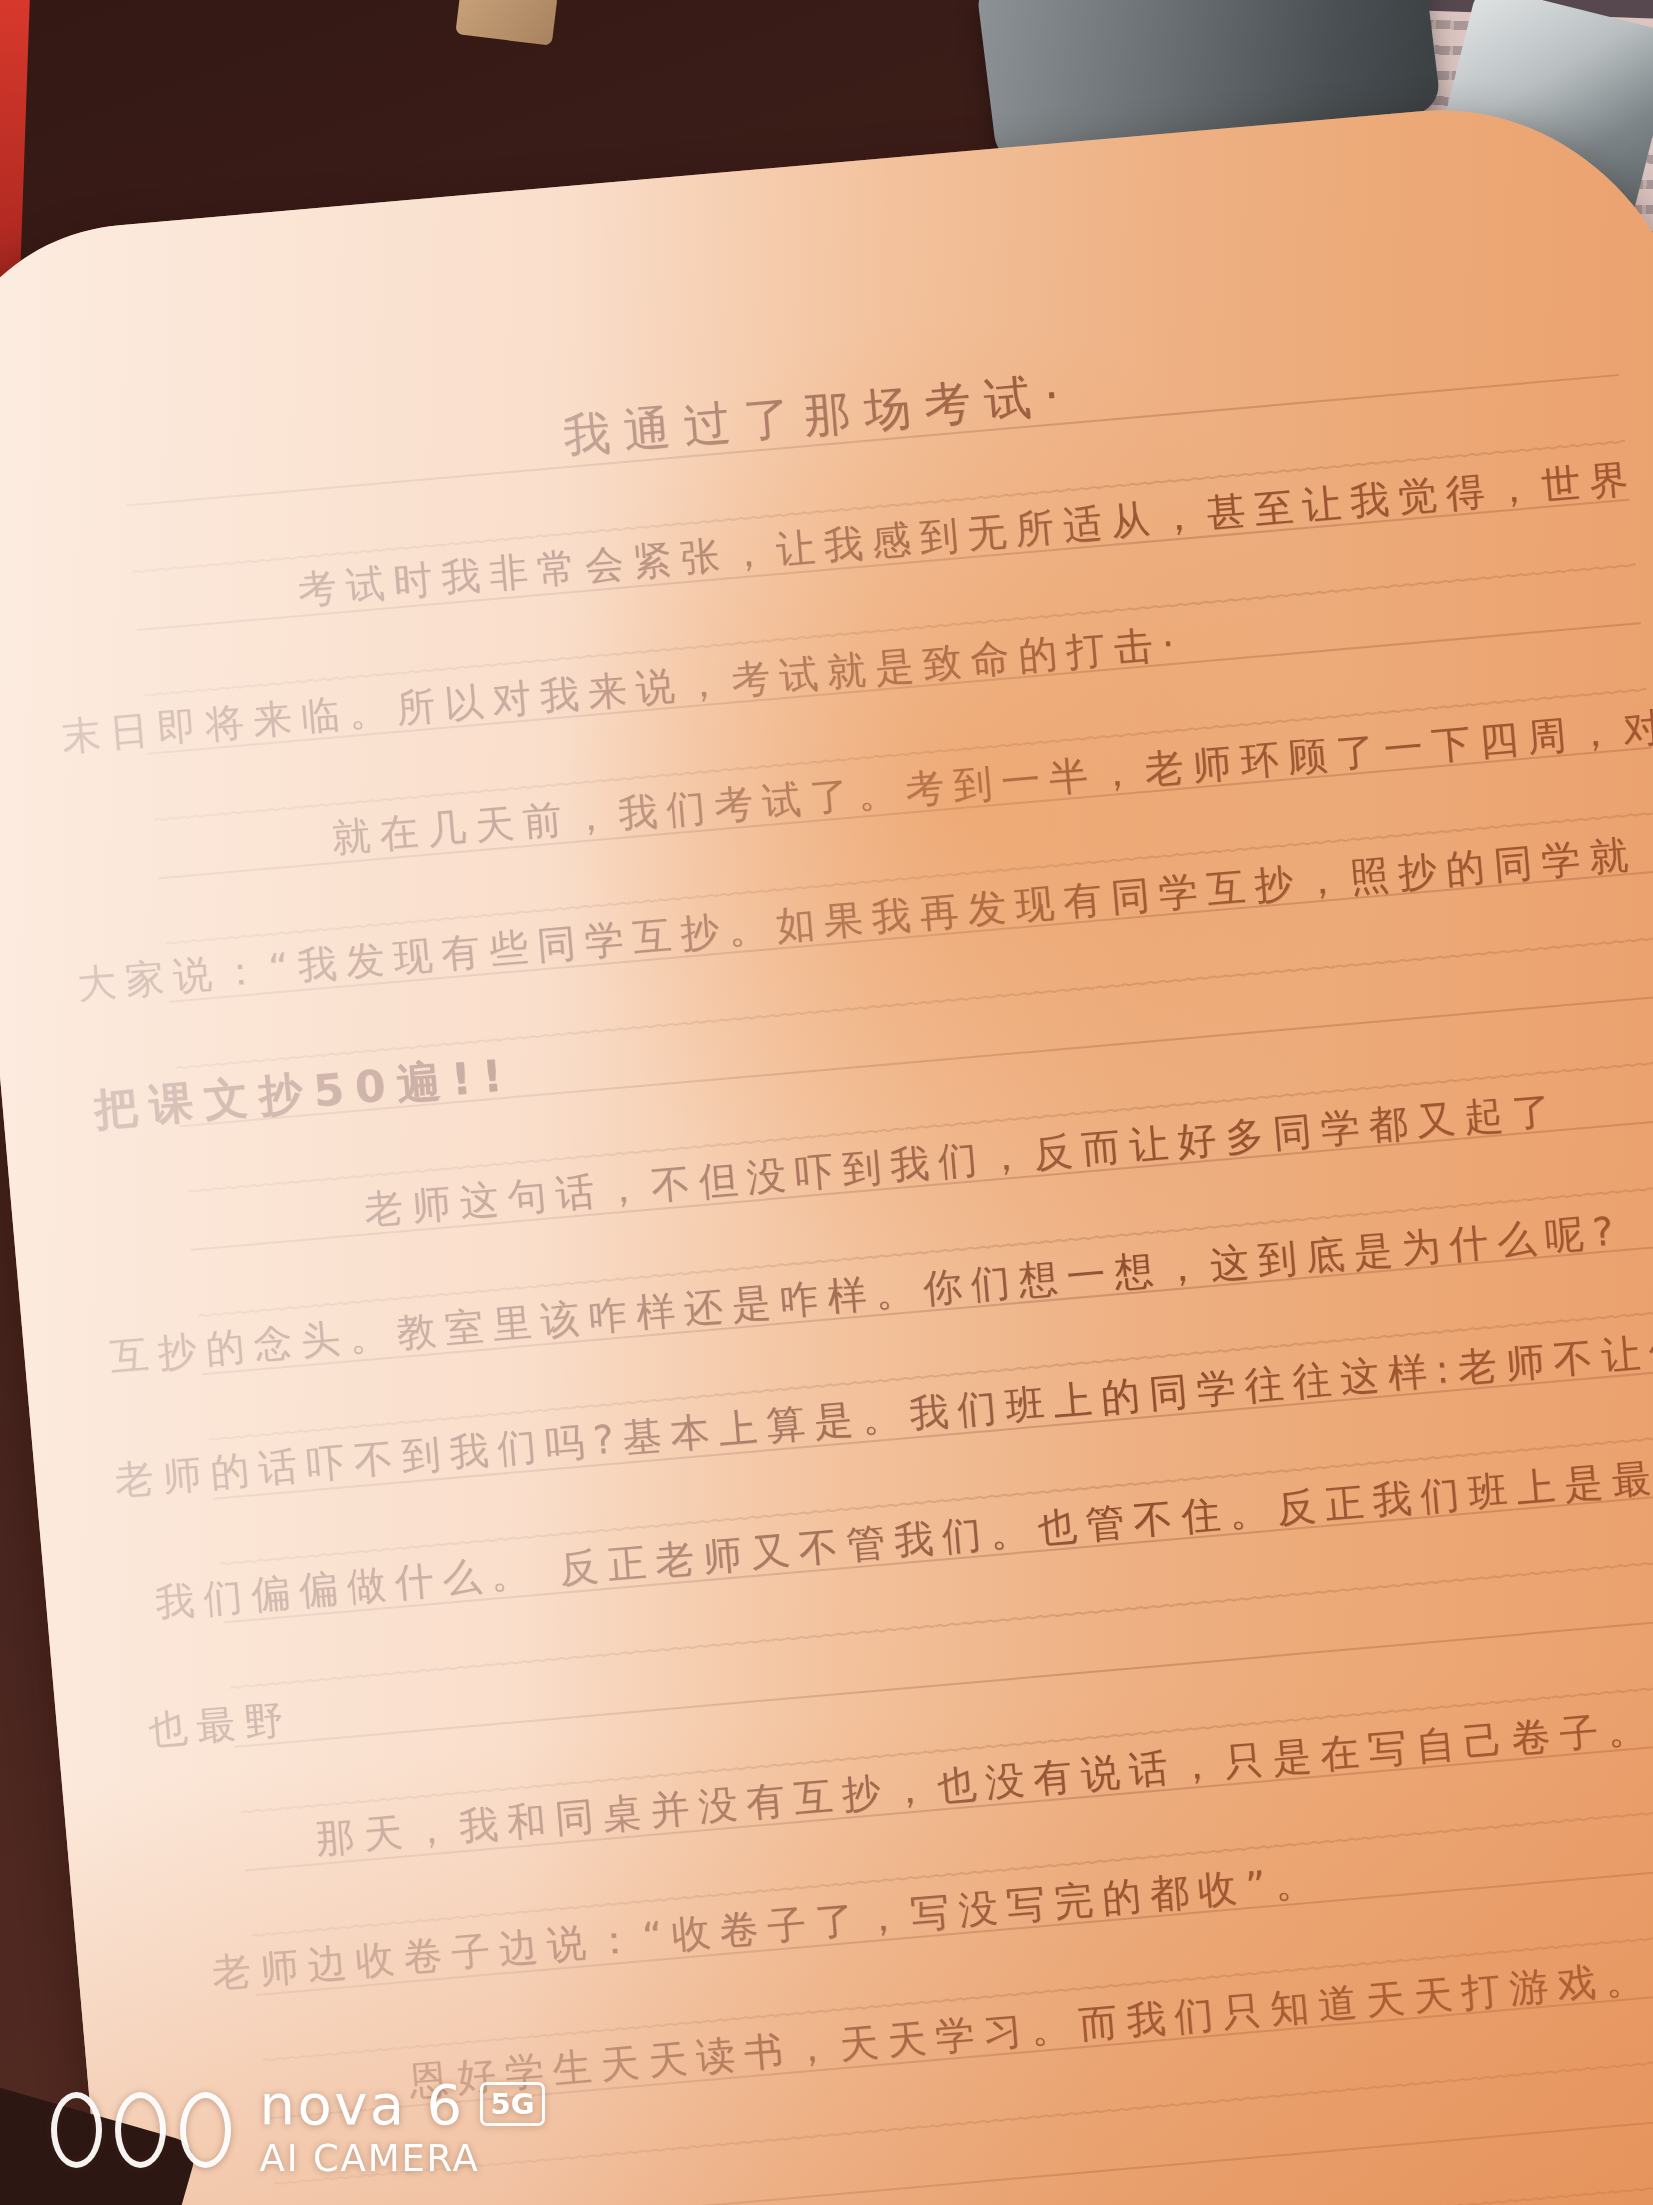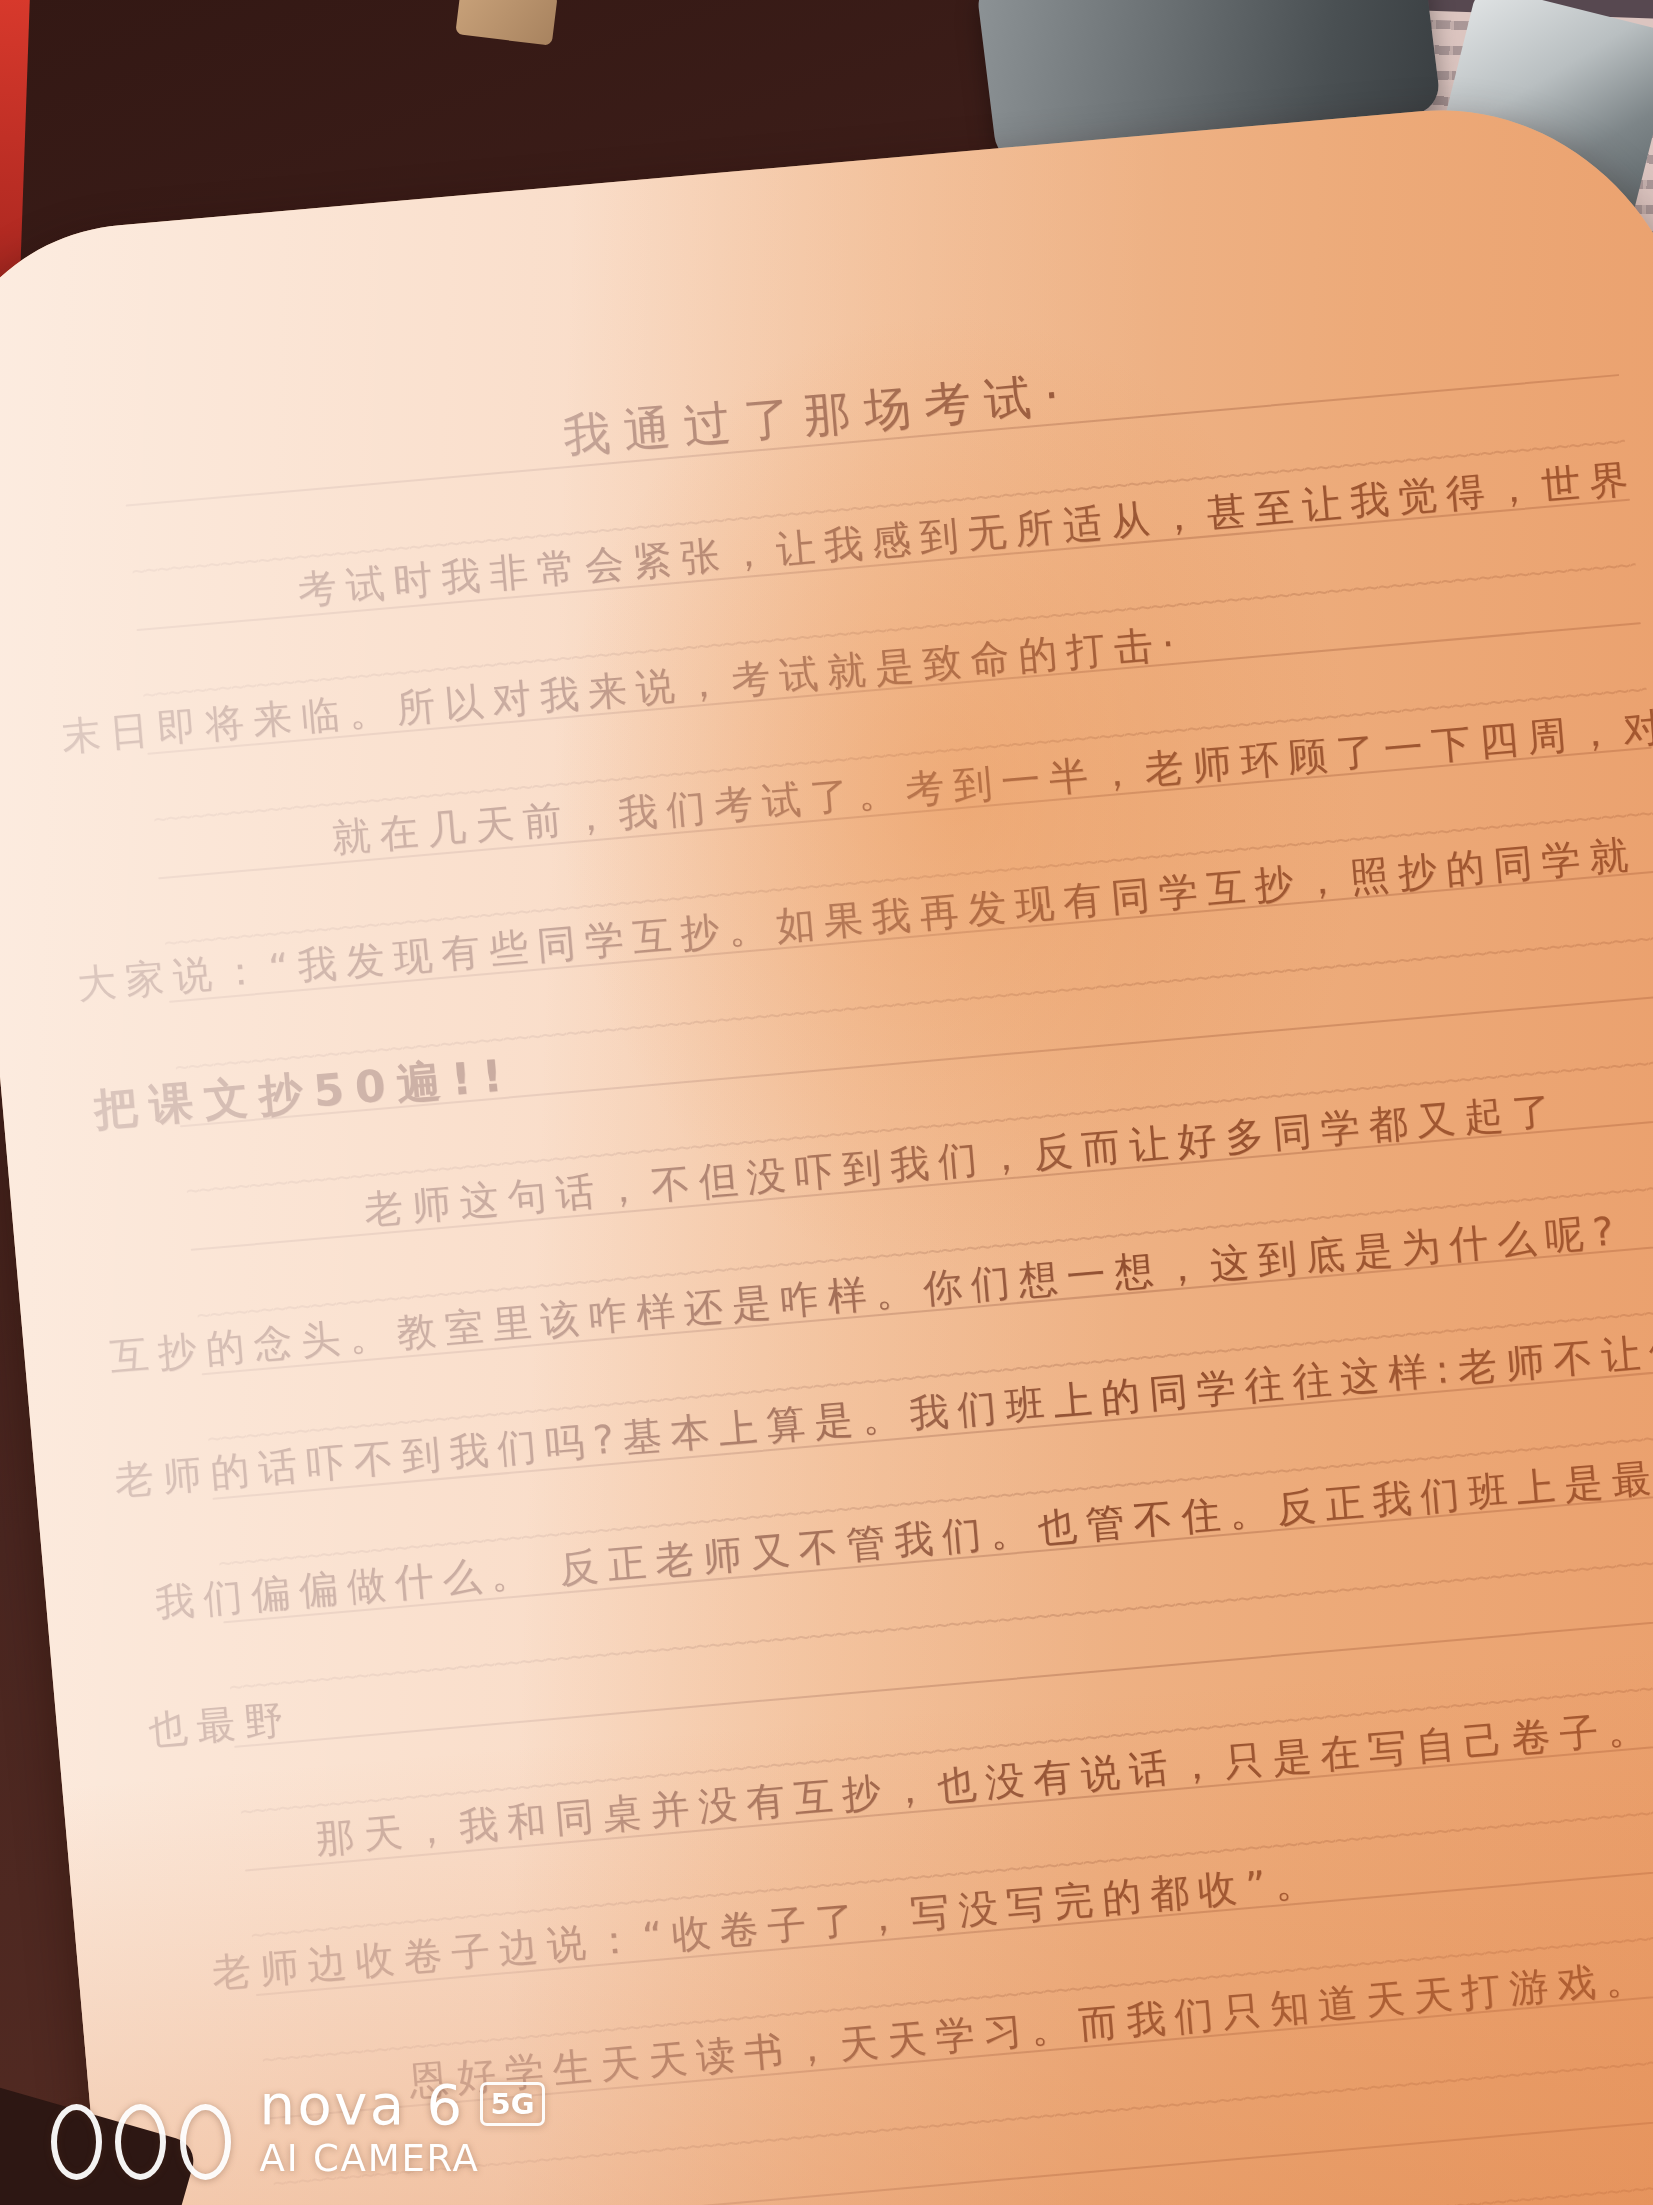--- a/index.html
+++ b/index.html
@@ -58,21 +58,21 @@
     white-space:nowrap;font-family:"DejaVu Sans",sans-serif;
     text-shadow:0.6px 0.6px 0 rgba(109,53,38,.35);transform:rotate(.2deg);}
   #line-title{font-size:47px;letter-spacing:13.3px;}
   #line-5{font-weight:bold;font-size:44px;letter-spacing:11px;}
 
   
   #corner-bl{left:-91px;top:2104px;width:260px;height:254px;background:#2d1713;
     transform:rotate(16deg);border-radius:24px;}
 
   
-  #watermark{left:51px;top:2081px;display:flex;align-items:flex-end;
+  #watermark{left:51px;top:2081px;display:flex;align-items:center;
     color:#fff;filter:drop-shadow(0 1.8px 3.6px rgba(80,40,20,.35));}
   .lens{width:39px;height:64px;border:6.6px solid rgba(255,255,255,.95);border-radius:50%;
     margin-right:13.3px;flex:none;}
   #wm-text{margin-left:15.7px;margin-top:-4.8px;}
   #wm-row1{display:flex;align-items:flex-start;}
   #wm-device{font-size:56px;line-height:58px;letter-spacing:2.4px;font-weight:500;}
   #wm-badge{margin-left:15.7px;margin-top:6px;border:3.6px solid rgba(255,255,255,.95);
     border-radius:7px;font-size:29px;font-weight:bold;padding:1.8px 7.3px;}
   #wm-mode{font-size:37px;letter-spacing:1.8px;margin-top:2.4px;font-weight:500;}
 </style>

